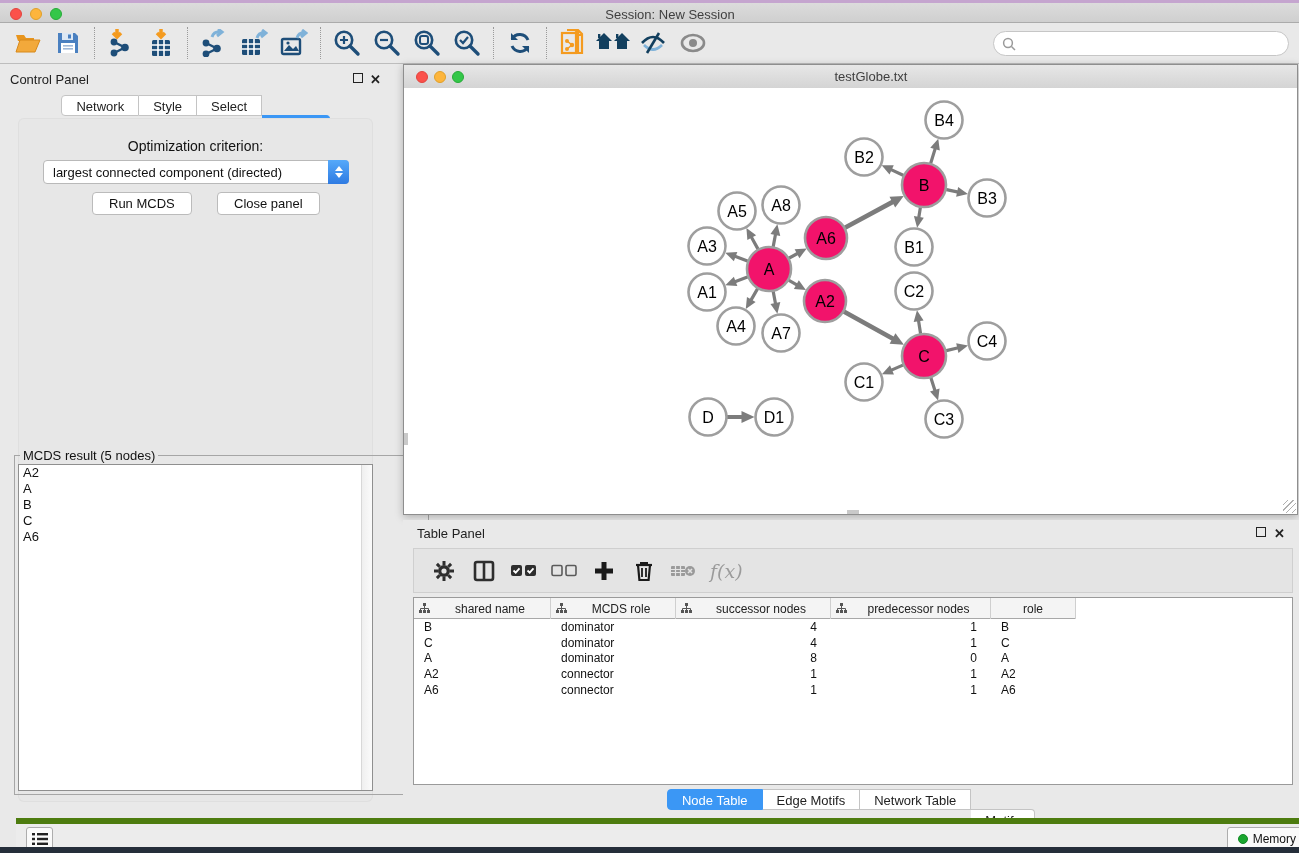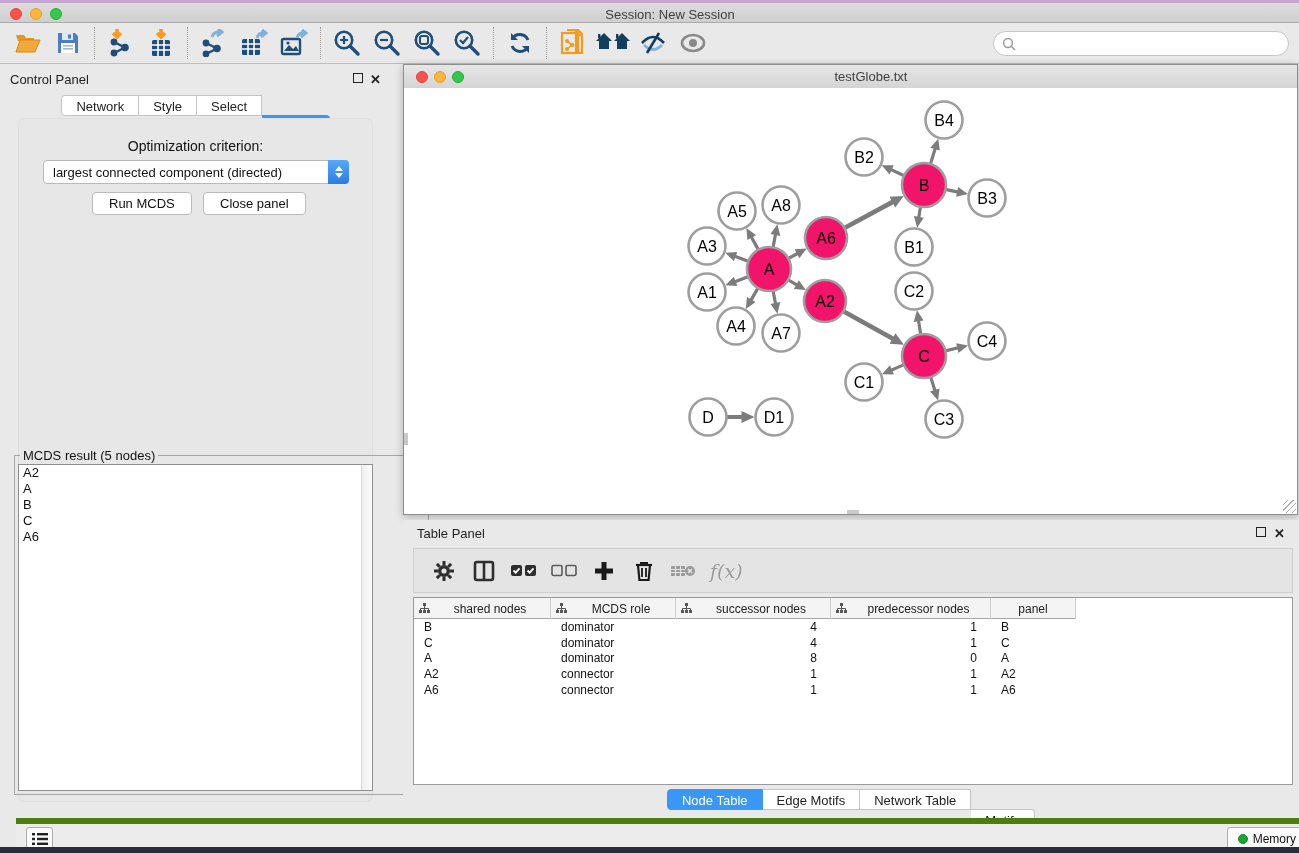--- a/index.html
+++ b/index.html
@@ -276,21 +276,21 @@
     <div class="cp-content">
       <div class="opt-label">Optimization criterion:</div>
       <div class="dropdown">
         <span class="dd-text">largest connected component (directed)</span>
         <span class="dd-cap">
             <span class="tri-up"></span>
             <span class="tri-dn"></span>
           </span>
       </div>
       <div class="cp-btn" style="left:74px;">Run MCDS</div>
-      <div class="cp-btn" style="left:185px;text-align:right;">Close panel</div>
+      <div class="cp-btn" style="left:199px;text-align:right;">Close panel</div>
 
       <div class="mcds-fieldset" style="left:-4px; width:415px;">
         <div class="mcds-legend">MCDS result (5 nodes)</div>
         <div class="mcds-list" id="mcds-list">
           <div class="mcds-item">A2</div>
             <div class="mcds-item">A</div>
             <div class="mcds-item">B</div>
             <div class="mcds-item">C</div>
             <div class="mcds-item">A6</div>
             <div class="mcds-scroll"></div>
@@ -473,21 +473,21 @@
           <div class="th-cell" style="width: 137px;">
             <svg class="th-icon" width="11" height="11" viewBox="0 0 11 11">
               <g fill="#555">
                 <rect x="4" y="0" width="3" height="3"></rect>
                 <rect x="0" y="7" width="3" height="3"></rect>
                 <rect x="4" y="7" width="3" height="3"></rect>
                 <rect x="8" y="7" width="3" height="3"></rect>
               </g>
               <path d="M5.5 3 v2.5 M1.5 7 v-1.5 h8 v1.5 M5.5 5.5 v1.5" stroke="#555" stroke-width="1" fill="none"></path>
             </svg>
-            <span class="th-label">shared nodes</span>
+            <span class="th-label">shared name</span>
           </div>
           <div class="th-cell" style="width: 125px;">
             <svg class="th-icon" width="11" height="11" viewBox="0 0 11 11">
               <g fill="#555">
                 <rect x="4" y="0" width="3" height="3"></rect>
                 <rect x="0" y="7" width="3" height="3"></rect>
                 <rect x="4" y="7" width="3" height="3"></rect>
                 <rect x="8" y="7" width="3" height="3"></rect>
               </g>
               <path d="M5.5 3 v2.5 M1.5 7 v-1.5 h8 v1.5 M5.5 5.5 v1.5" stroke="#555" stroke-width="1" fill="none"></path>
@@ -512,21 +512,21 @@
                 <rect x="4" y="0" width="3" height="3"></rect>
                 <rect x="0" y="7" width="3" height="3"></rect>
                 <rect x="4" y="7" width="3" height="3"></rect>
                 <rect x="8" y="7" width="3" height="3"></rect>
               </g>
               <path d="M5.5 3 v2.5 M1.5 7 v-1.5 h8 v1.5 M5.5 5.5 v1.5" stroke="#555" stroke-width="1" fill="none"></path>
             </svg>
             <span class="th-label">predecessor nodes</span>
           </div>
           <div class="th-cell" style="width: 85px;">
-            <span class="th-label">panel</span>
+            <span class="th-label">role</span>
           </div>
         </div>
       <div class="tp-body" id="tp-body">
           <div class="tr-row">
             <div class="td-cell" style="width: 137px; text-align: left; padding: 0px 0px 0px 10px;">B</div>
             <div class="td-cell" style="width: 125px; text-align: left; padding: 0px 0px 0px 10px;">dominator</div>
             <div class="td-cell" style="width: 155px; text-align: right; padding: 0px 14px 0px 0px;">4</div>
             <div class="td-cell" style="width: 160px; text-align: right; padding: 0px 14px 0px 0px;">1</div>
             <div class="td-cell" style="width: 85px; text-align: left; padding: 0px 0px 0px 10px;">B</div>
           </div>

